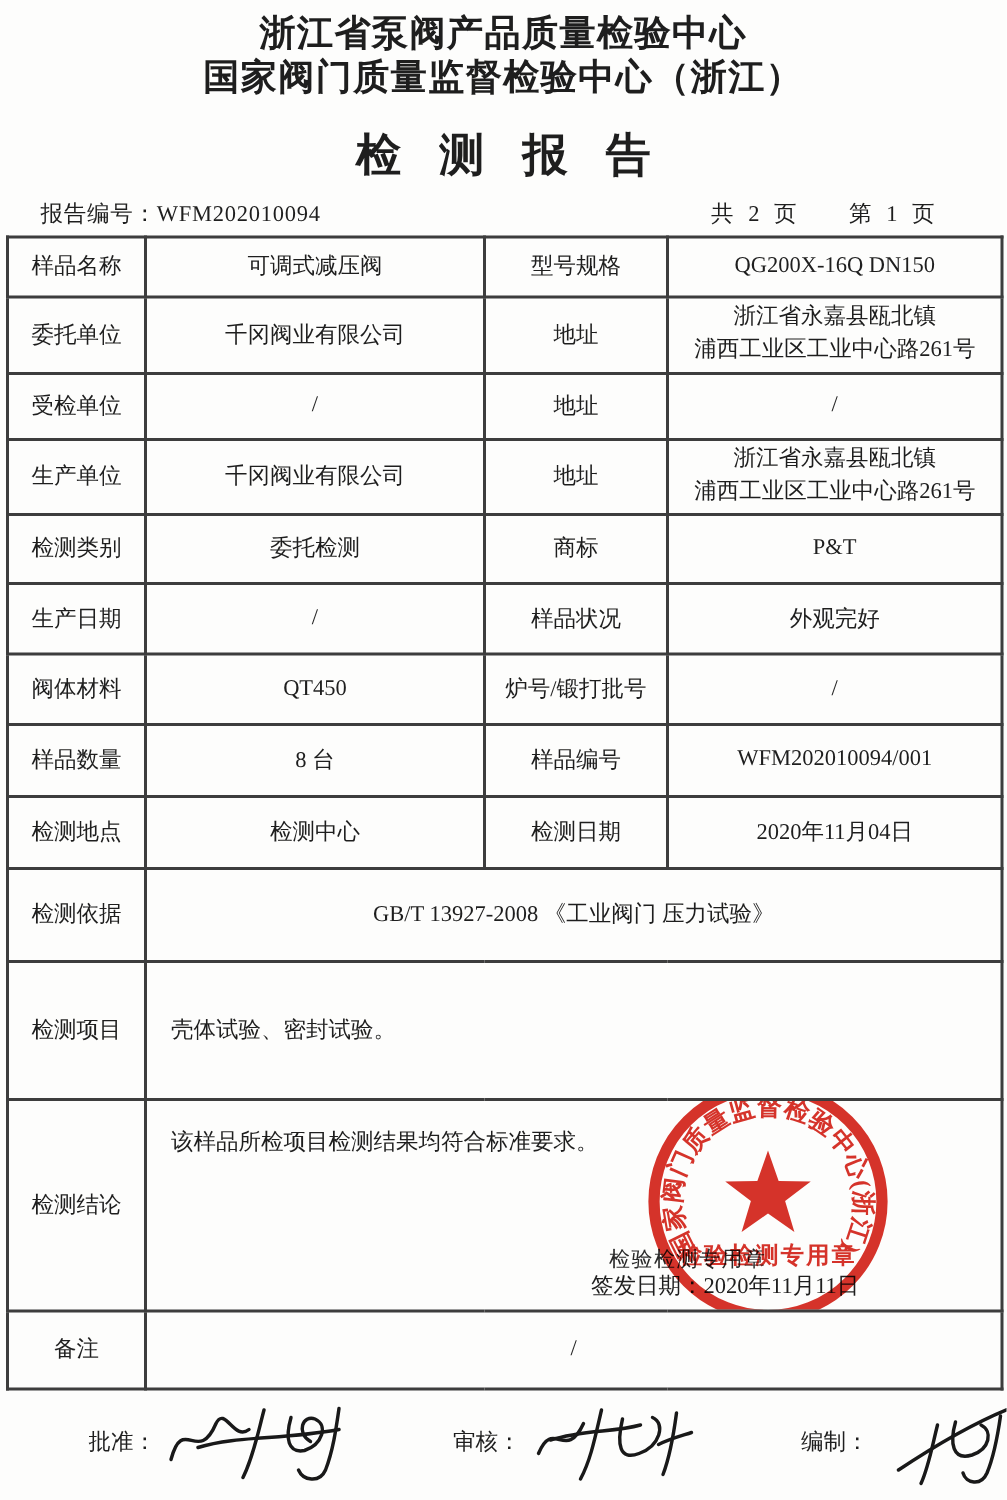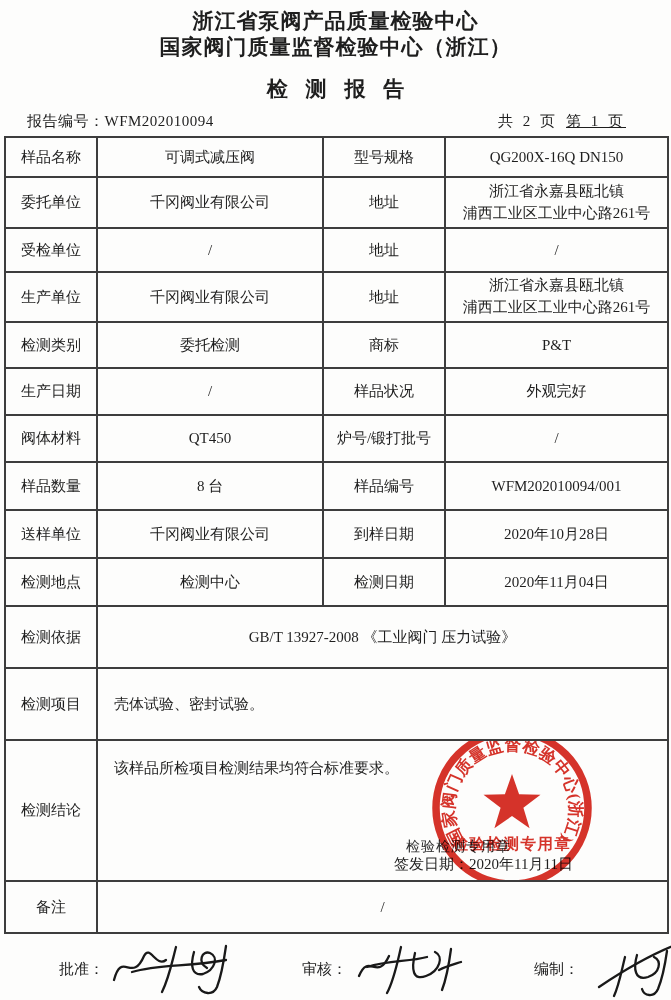--- a/index.html
+++ b/index.html
@@ -2,36 +2,36 @@
 <html><head>
 <meta charset="utf-8">
 <style>
   html,body { margin:0; padding:0; }
   body {
     width:671px; height:1000px; overflow:hidden;
     background:#fdfdfc; color:#1e1e1e;
     font-family:"Liberation Serif","DejaVu Serif",serif;
   }
   .titles { text-align:center; padding-top:9px; }
-  .org-title { font-size:21px; font-weight:bold; line-height:1.22; letter-spacing:1px; }
-  .doc-title { text-align:center; font-size:21px; font-weight:bold;
+  .org-title { font-size:24px; font-weight:bold; line-height:1.22; letter-spacing:1px; }
+  .doc-title { text-align:center; font-size:30px; font-weight:bold;
                letter-spacing:0.85em; padding-left:0.85em; margin-top:15px; }
   .meta { display:flex; justify-content:space-between; align-items:flex-end;
           font-size:15px; padding:9px 45px 0 27px; }
   .meta-left { letter-spacing:0.5px;text-align:center; }
   .meta-right span { letter-spacing:3px; }
-  .meta-right .page-current { margin-left:8px;text-decoration:underline; }
+  .meta-right .page-current { margin-left:32px; }
 
   table.report { border-collapse:collapse; table-layout:fixed;
                  width:663px; margin:5px 16px 0 4px; }
   td { border:2px solid #3d3d3d; font-size:15px; padding:2px 5px;
        text-align:center; vertical-align:middle; overflow:hidden; }
   .h40{height:40px}.h51{height:51px}.h44{height:44px}.h50{height:50px}
   .h46{height:46px}.h47{height:47px}.h48{height:48px}.h62{height:62px}
-  .h72{height:72px}.h141{height:141px}.h52{height:52px}
+  .h72{height:92px}.h141{height:141px}.h52{height:52px}
   td.pre { white-space:pre-line; line-height:1.45; }
   td.left { text-align:left; padding-left:16px; }
   td.conc { position:relative; text-align:left; vertical-align:top; padding:0; }
   .conc-text { position:absolute; top:18px; left:16px; font-size:15px; white-space:nowrap; }
   .stamp-note { position:absolute; top:97px; left:308px; font-size:14px;
                 color:#2a2a2a; letter-spacing:1px; white-space:nowrap; }
   .issue-date { position:absolute; top:114px; left:296px; font-size:15px; white-space:nowrap; }
   .seal-wrap { position:absolute; top:-18px; left:329px; width:170px; height:170px;
                mix-blend-mode:multiply; opacity:0.95; }
 
@@ -108,26 +108,20 @@
       <td>炉号/锻打批号</td>
       <td>/</td>
     </tr>
     <tr class="h48">
       <td>样品数量</td>
       <td>8 台</td>
       <td>样品编号</td>
       <td>WFM202010094/001</td>
     </tr>
     <tr class="h48">
-      <td>送样单位</td>
-      <td>千冈阀业有限公司</td>
-      <td>到样日期</td>
-      <td>2020年10月28日</td>
-    </tr>
-    <tr class="h48">
       <td>检测地点</td>
       <td>检测中心</td>
       <td>检测日期</td>
       <td>2020年11月04日</td>
     </tr>
     <tr class="h62">
       <td>检测依据</td>
       <td colspan="3">GB/T 13927-2008 《工业阀门 压力试验》</td>
     </tr>
     <tr class="h72">

